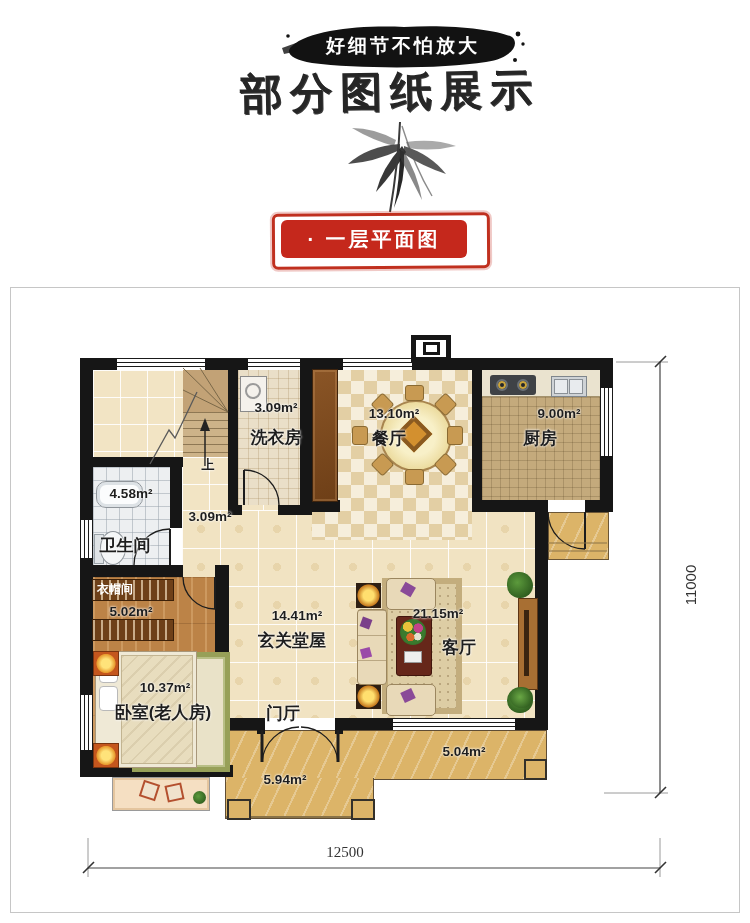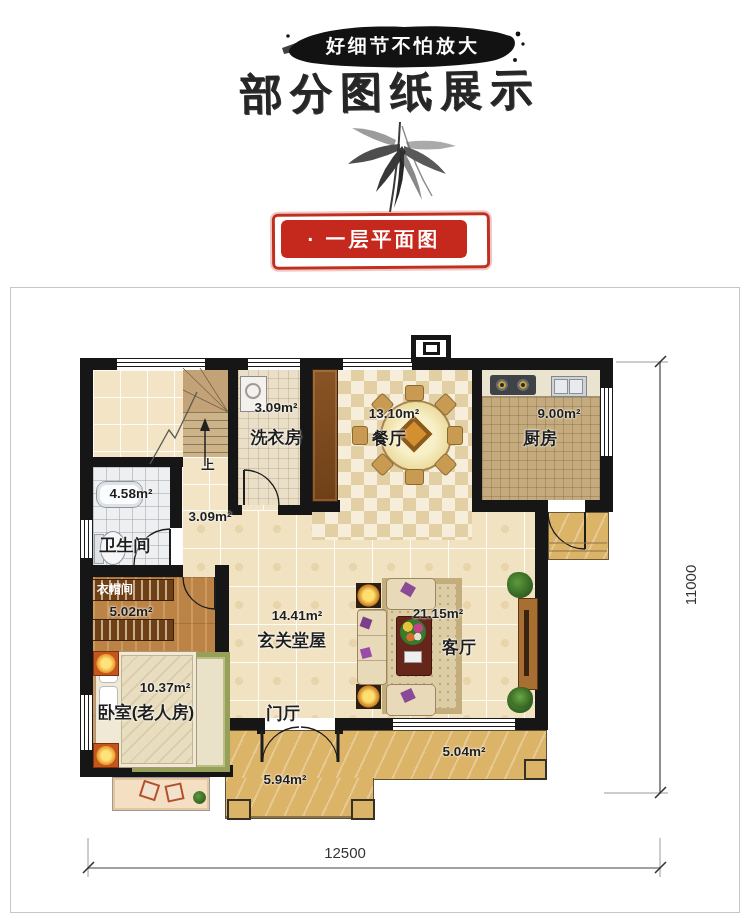--- a/index.html
+++ b/index.html
@@ -296,23 +296,23 @@
   <div class="lbl white" style="left:115px;top:589px;">衣帽间</div>
   <div class="lbl area" style="left:131px;top:611px;">5.02m²</div>
 
   <div class="lbl area" style="left:297px;top:615px;">14.41m²</div>
   <div class="lbl" style="left:292px;top:640px;">玄关堂屋</div>
 
   <div class="lbl area" style="left:438px;top:613px;">21.15m²</div>
   <div class="lbl" style="left:438px;top:647px;margin-left:21px;">客厅</div>
 
   <div class="lbl area" style="left:165px;top:687px;">10.37m²</div>
-  <div class="lbl" style="left:146px;top:712px;">卧室(老人房)</div>
+  <div class="lbl" style="left:163px;top:712px;">卧室(老人房)</div>
 
   <div class="lbl" style="left:283px;top:713px;">门厅</div>
   <div class="lbl area" style="left:285px;top:779px;">5.94m²</div>
 
   <div class="lbl area" style="left:464px;top:751px;">5.04m²</div>
 
-  <div class="lbl" style="left:345px;top:852px;font-size:15px;font-weight:400;color:#333;text-shadow:none;">12500</div>
+  <div class="lbl" style="left:345px;top:852px;font-size:15px;font-weight:400;color:#333;text-shadow:none;font-family:Liberation Serif, serif;">12500</div>
   <div class="lbl" style="left:690px;top:585px;font-size:15px;font-weight:400;color:#333;text-shadow:none;transform:translate(-50%,-50%) rotate(-90deg);">11000</div>
 
 </div>
 
 </body></html>

